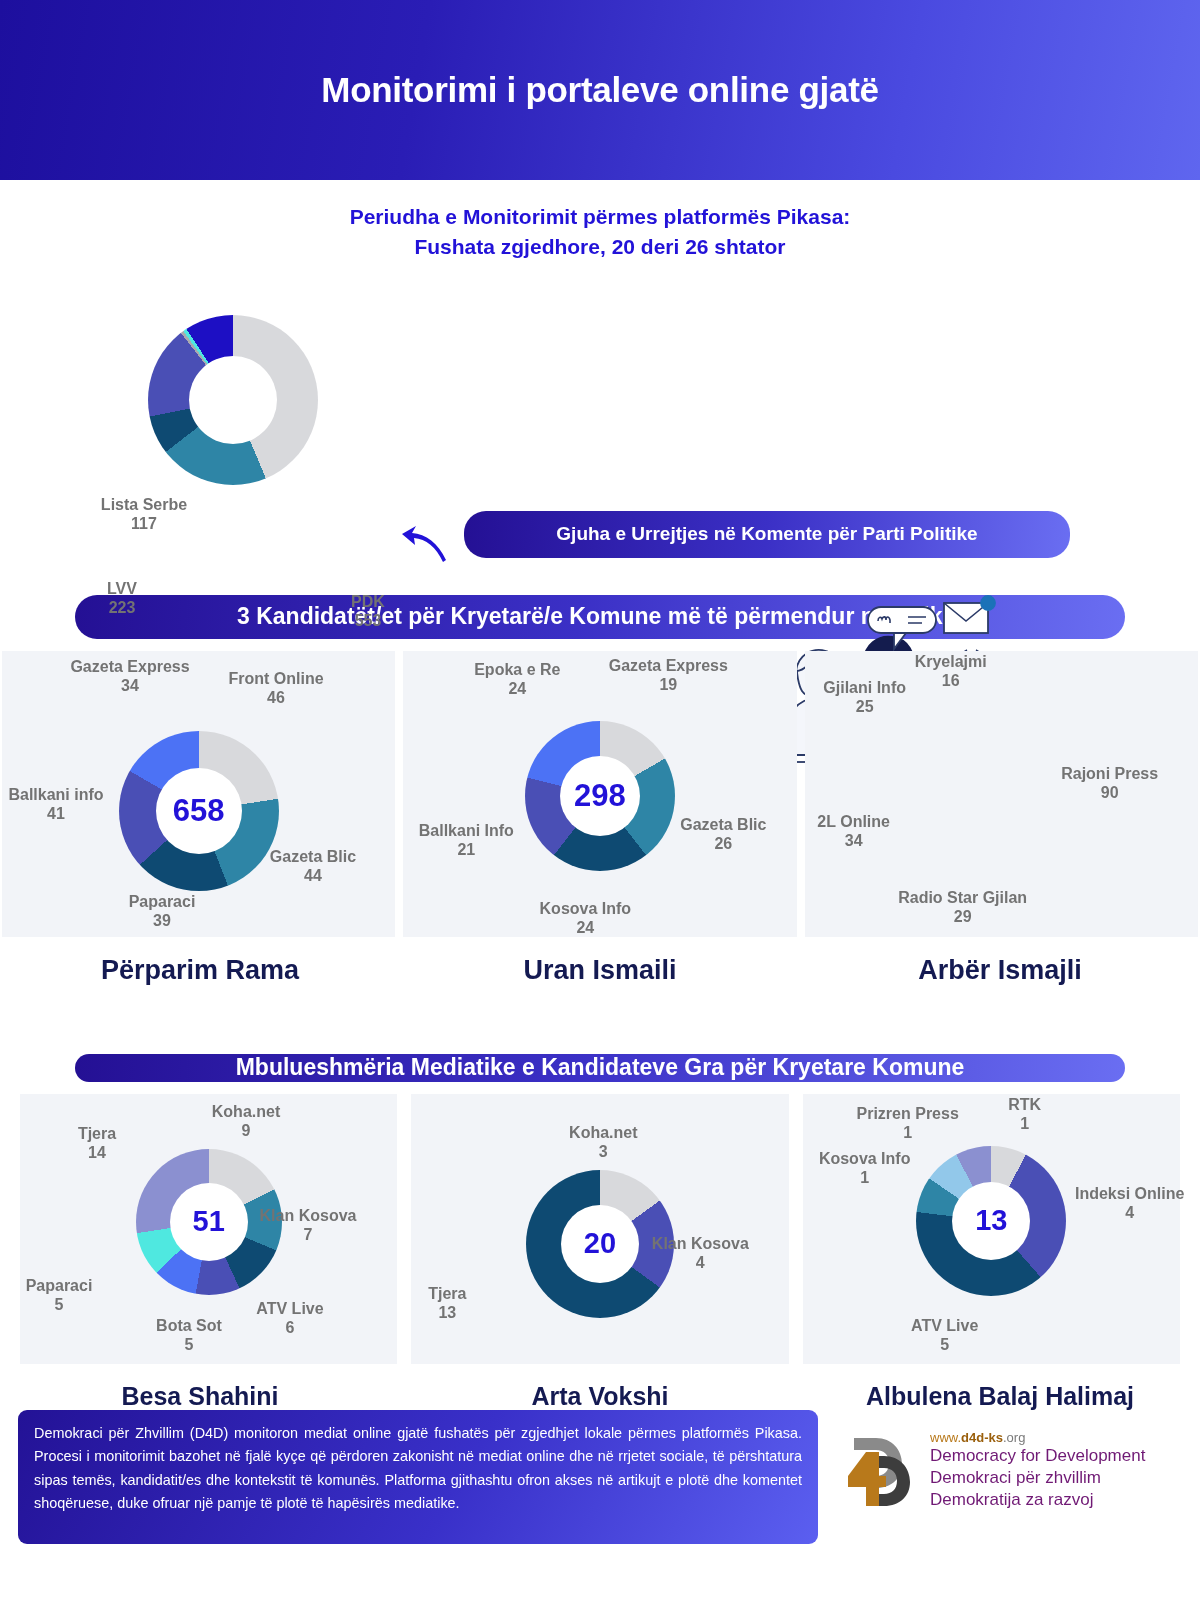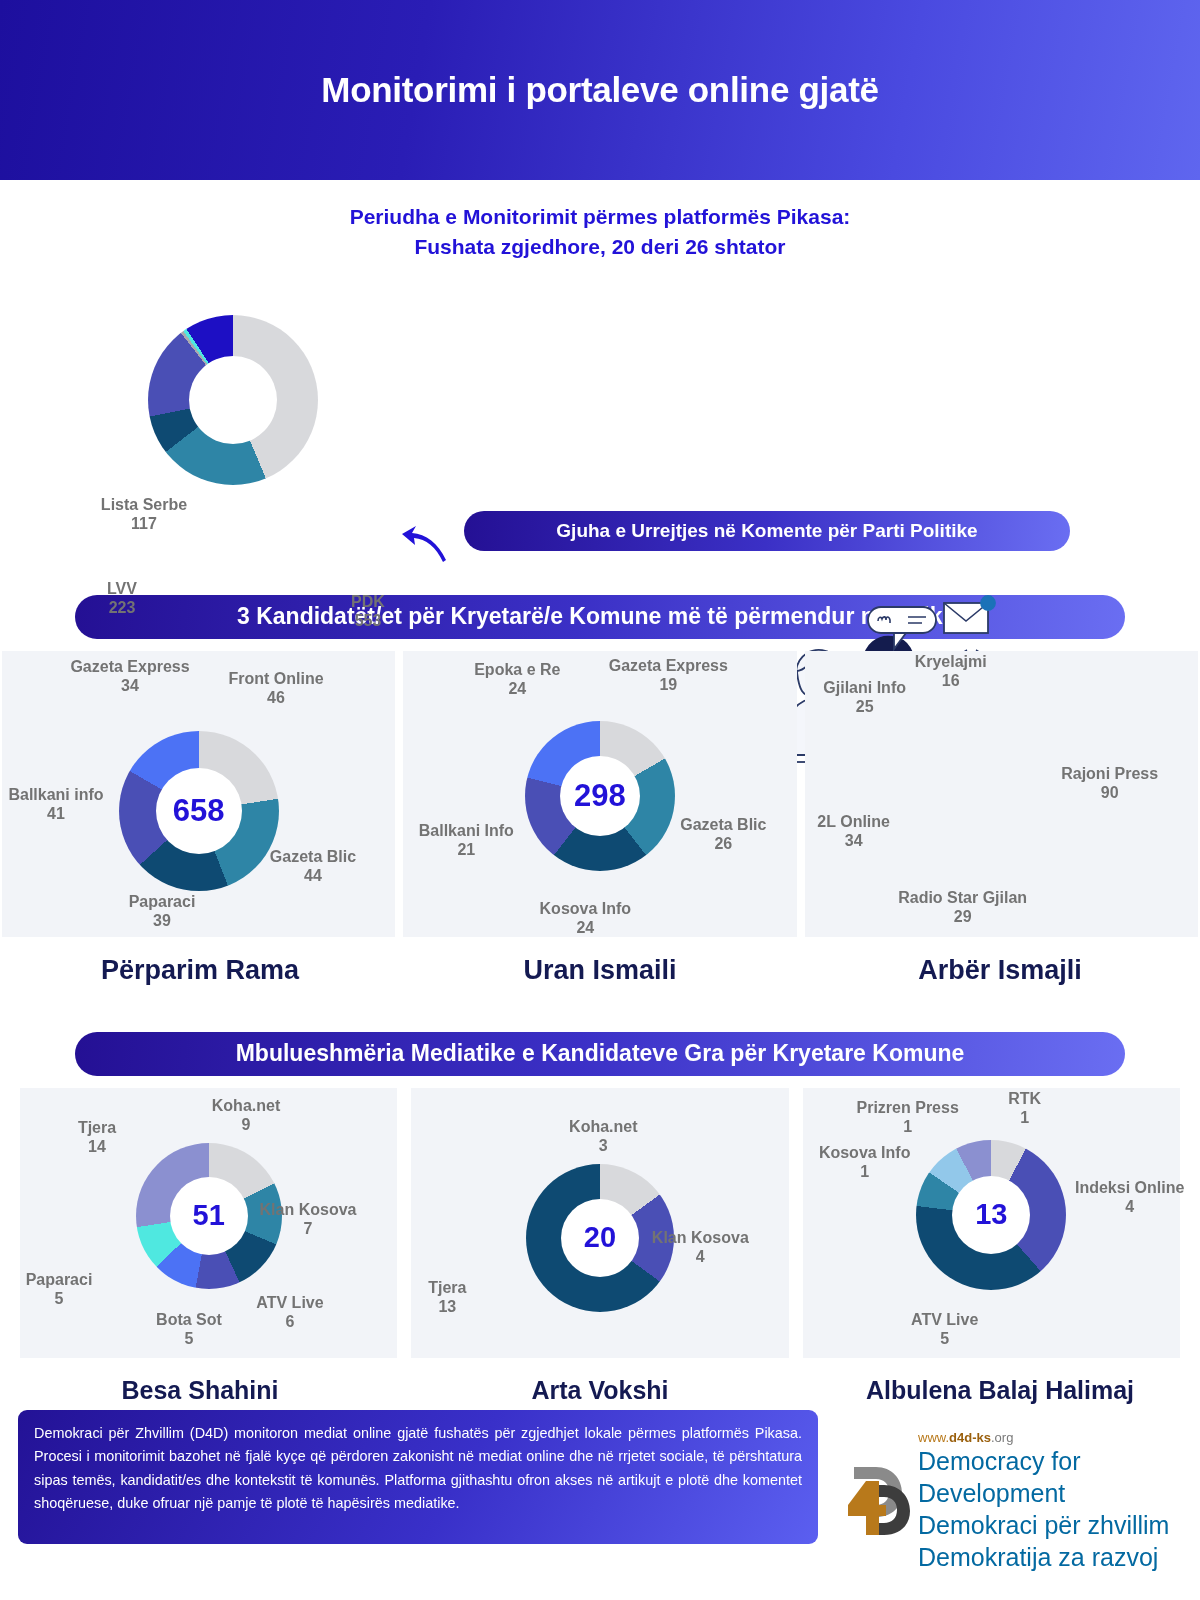--- a/index.html
+++ b/index.html
@@ -76,37 +76,37 @@
   .pill {
     position: absolute;
     background: linear-gradient(95deg, #241094 0%, #3b30c6 50%, #6a6ef2 100%);
     color: #fff;
     border-radius: 22px;
     font-size: 19px;
     font-weight: bold;
     display: flex; align-items: center; justify-content: center;
     text-align: center;
   }
-  #pill-hate { left: 464px; top: 248px; width: 606px; height: 40px; }
+  #pill-hate { left: 464px; top: 248px; width: 606px; height: 47px; }
 
   .illus { position: absolute; left: 672px; top: 296px; width: 360px; height: 220px; }
 
   
   .banner {
     margin: 0 auto;
     background: linear-gradient(95deg, #241094 0%, #3b30c6 48%, #6a6ef2 100%);
     color: #fff;
     border-radius: 26px;
     font-size: 23px;
     font-weight: bold;
     display: flex; align-items: center; justify-content: center;
     text-align: center;
   }
   #banner-candidates { width: 1050px; height: 44px; margin-top: 12px; }
-  #banner-women { width: 1050px; height: 44px; margin-top: 46px; }
+  #banner-women { width: 1050px; height: 28px; margin-top: 68px; }
 
   
   .row { display: flex; gap: 8px; margin-top: 12px; padding: 0 2px; }
   .card {
     background: #f2f4f8;
     position: relative;
     flex: 1;
     height: 286px;
   }
   .row.women .card { height: 270px; }
@@ -131,27 +131,27 @@
     position: absolute; left: 18px; top: 22px;
     width: 800px; height: 134px;
     background: linear-gradient(120deg, #231296 0%, #3930c9 55%, #5b5ff0 100%);
     border-radius: 9px;
     color: #fff;
     font-size: 14.4px;
     line-height: 1.62;
     text-align: justify;
     padding: 12px 16px;
   }
-  .logo { position: absolute; left: 846px; top: 36px; display: flex; align-items: center; }
+  .logo { position: absolute; left: 846px; top: 36px; display: flex; gap: 12px; align-items: flex-end; }
   .logo-mark { width: 72px; height: 80px; flex: 0 0 72px; }
   .logo-text { padding-top: 6px; }
   .logo-url { font-size: 13px; color: #b8791b; }
   .logo-url b { color: #9a5f0c; }
   .logo-url .org { color: #7a7a7a; }
-  .logo-line { font-size: 25px; color: #0369a1; line-height: 1.28; }
+  .logo-line { font-size: 17px; color: #701a75; line-height: 1.28; }
 </style>
 </head>
 <body>
 
 <div class="header">
   <h1>
     <span>Monitorimi i portaleve online gjatë</span><br>
   </h1>
 </div>
 

